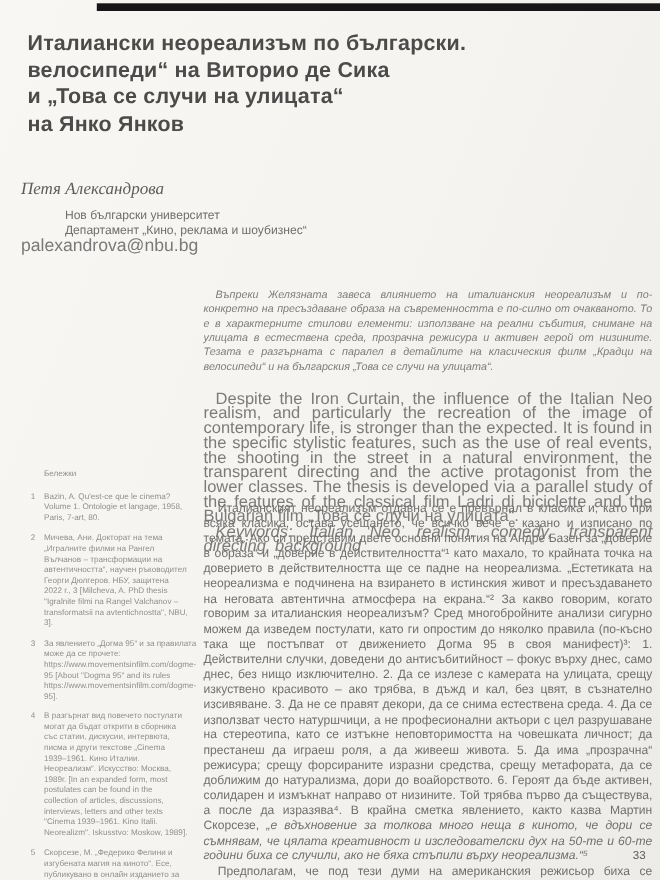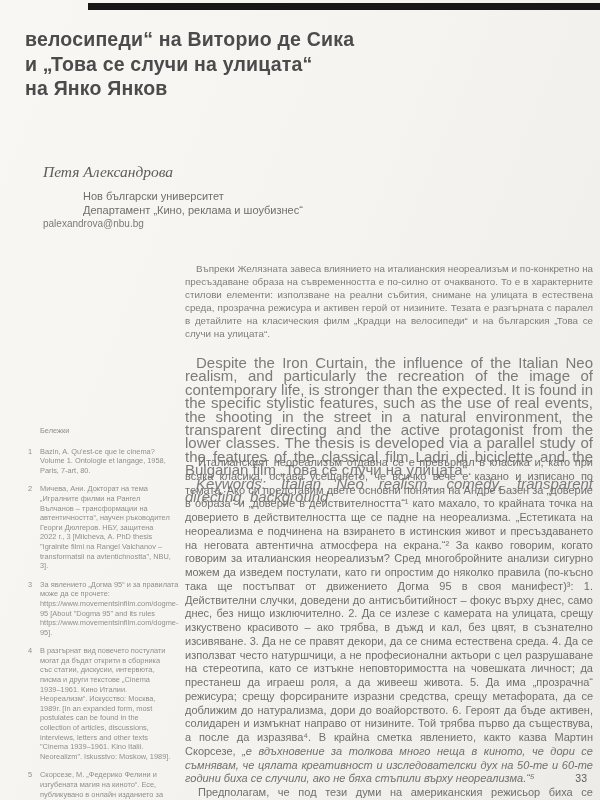--- a/index.html
+++ b/index.html
@@ -3,26 +3,26 @@
 <meta charset="utf-8">
 <style>
   html,body{margin:0;padding:0;}
   body{width:600px;height:800px;background:#dddcd8;font-family:"Liberation Sans","DejaVu Sans",sans-serif;}
   .page{position:relative;width:600px;height:800px;overflow:hidden;
         background:linear-gradient(112deg,#f8f7f4 0%,#f5f4f0 45%,#f0efeb 80%,#ecebe7 100%);}
   .topbar{position:absolute;left:88px;top:3px;right:0;height:7px;background:#171717;}
   .title{position:absolute;left:25px;top:27px;width:490px;
          font-weight:bold;font-size:19.5px;line-height:24.5px;color:#4b4b4b;letter-spacing:.2px;}
   .title span{display:block;}
-  .author-block{position:absolute;left:43px;top:163px;width:330px;color:#6a6a6a;}
+  .author-block{position:absolute;left:19px;top:163px;width:330px;color:#6a6a6a;}
   .author-name{font-family:"Liberation Serif","DejaVu Serif",serif;font-style:italic;
                font-size:15.5px;color:#5c5c5c;margin-bottom:9px;}
   .author-line{font-size:11px;line-height:13.5px;color:#6e6e6e;padding-left:40px;}
-  .author-email{font-size:10px;line-height:13.5px;color:#7a7a7a;}
-  .abs-bg{position:absolute;left:185px;top:262px;width:408px;
+  .author-email{font-size:16px;line-height:13.5px;color:#7a7a7a;}
+  .abs-bg{position:absolute;left:185px;top:262px;width:408px;font-style:italic;
           font-size:9.8px;line-height:13px;color:#7d7d7d;text-align:justify;}
   .abs-bg p{margin:0;text-indent:11px;}
   .abs-keywords{margin-top:7px;text-indent:11px;}
   .abs-en{position:absolute;left:185px;top:356px;width:408px;
           font-size:15px;line-height:13.4px;color:#7b7b7b;text-align:justify;}
   .abs-en p{margin:0;text-indent:11px;}
   .abs-en .abs-keywords{font-style:italic;}
   .notes{position:absolute;left:28px;top:426px;width:143px;
          font-size:7.4px;line-height:9.6px;color:#8f8f8f;}
   .notes-label{margin:0 0 11px 12px;}
@@ -37,20 +37,21 @@
                   font-style:italic;color:#8d8d8d;margin-top:40px;}
   .footer-page{position:absolute;right:13px;top:772px;font-size:10.5px;color:#5e5e5e;}
 </style>
 </head>
 <body>
 
 <div class="page">
   <div class="topbar"></div>
 
   <h1 class="title" style="margin:0;">
+    <span>Италиански неореализъм по български.</span>
     <span>велосипеди“ на Виторио де Сика</span>
     <span>и „Това се случи на улицата“</span>
     <span>на Янко Янков</span>
   </h1>
 
   <div class="author-block">
     <div class="author-name">Петя Александрова</div>
     <div class="author-line">Нов български университет</div>
     <div class="author-line">Департамент „Кино, реклама и шоубизнес“</div>
     <div class="author-email">palexandrova@nbu.bg</div>

